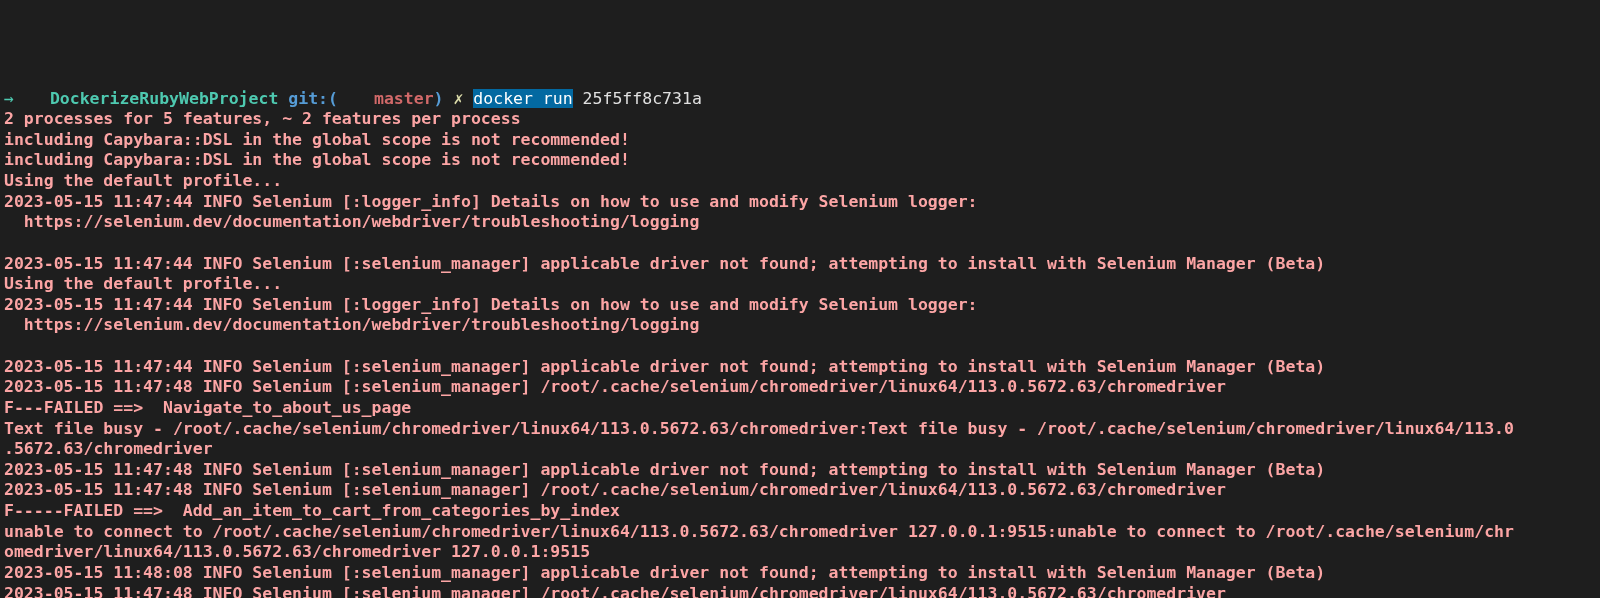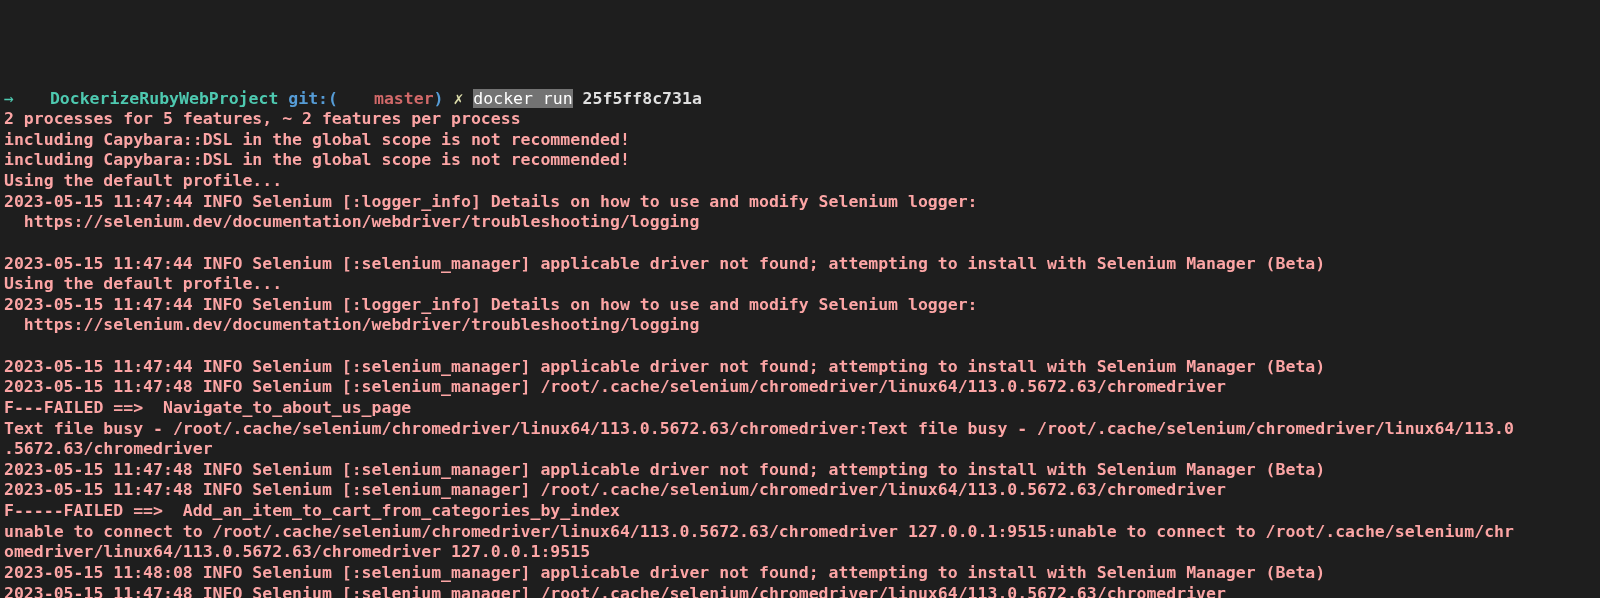--- a/index.html
+++ b/index.html
@@ -34,26 +34,26 @@
     .branch-name {
       color: #d16969;
       font-weight: bold;
       padding-left: 36px;
     }
     .x-mark {
       color: #dcdcaa;
       font-weight: bold;
     }
     .selection {
-      background-color: #737373;
+      background-color: #0369a1;
       color: #ffffff;
     }
     .cmd-rest {
       color: #e0e0e0;
-      font-weight: bold;
+      font-weight: normal;
     }
     .output {
       color: #fca5a5;
       font-weight: bold;
     }
     .line {
       display: block;
     }
     .blank-line {
       height: 1.25em;

